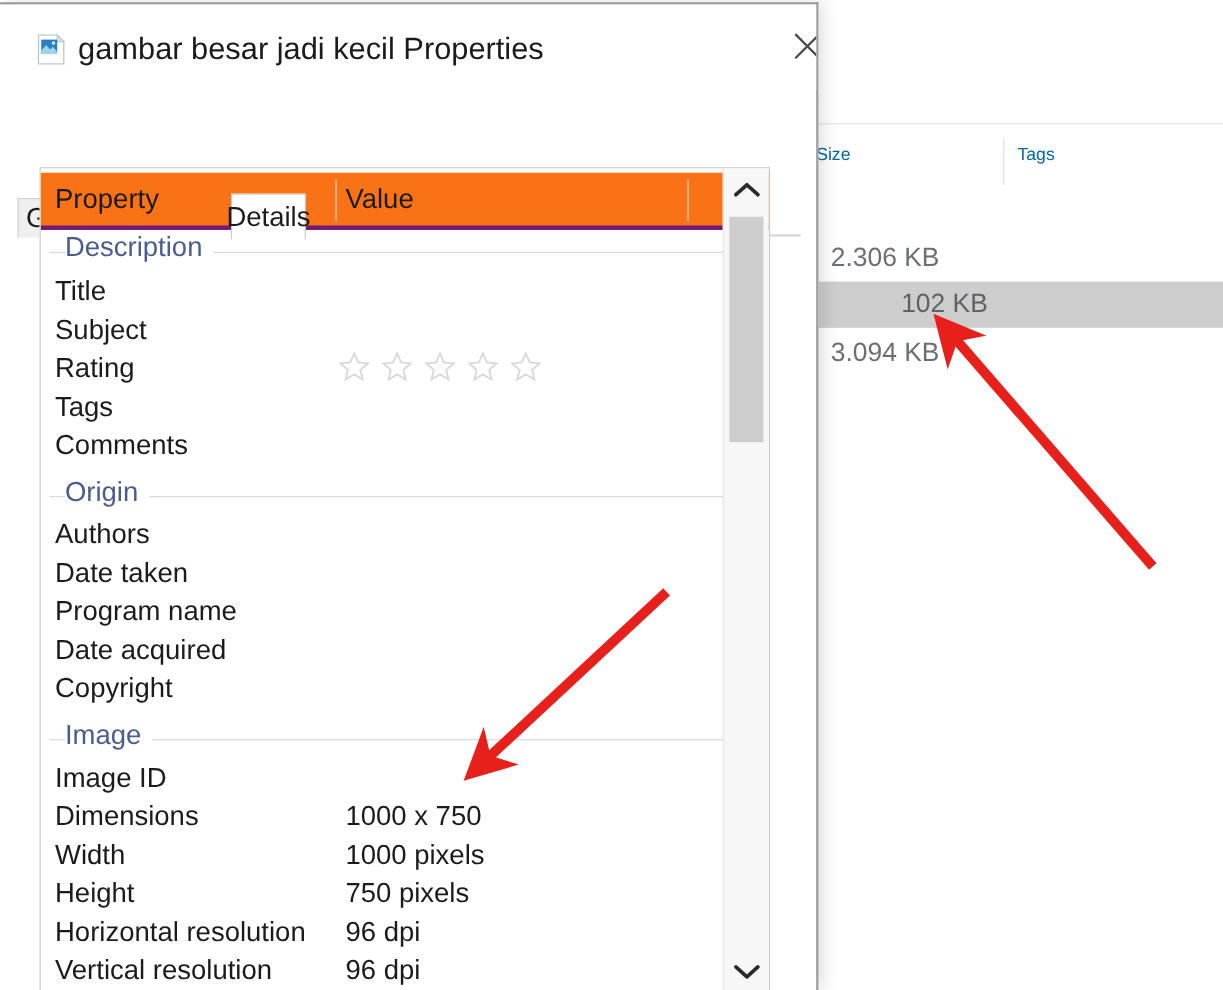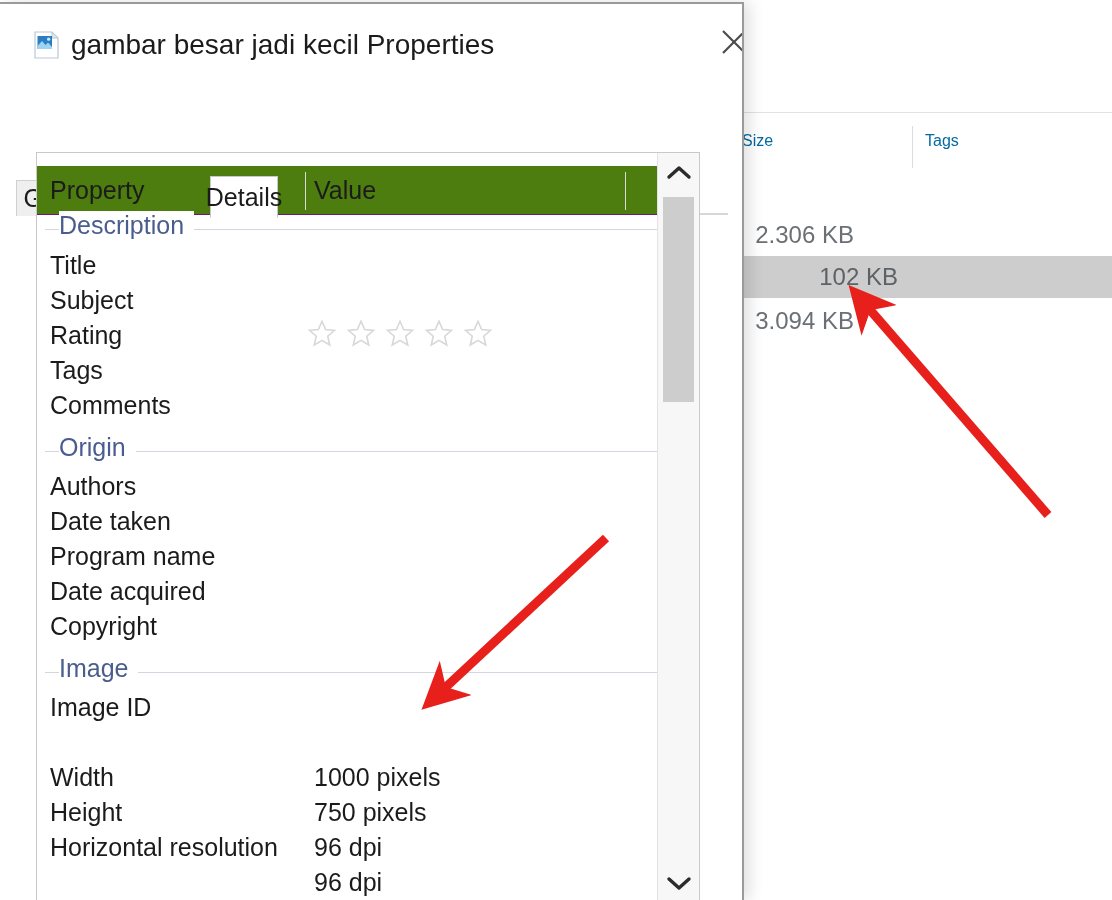--- a/index.html
+++ b/index.html
@@ -97,22 +97,22 @@
     z-index: 3; font-weight: normal;
   }
 
   
   .list-panel {
     position: absolute; left: 36px; top: 148px; width: 664px; height: 752px;
     background: #ffffff; border: 1px solid #c9c9c9; box-sizing: border-box;
     overflow: hidden;
   }
   .list-header {
-    position: absolute; left: 0; top: 13px; width: 662px; height: 48px;
-    background: #4d7c0f; border-bottom: 1px solid #701a75;
+    position: absolute; left: 0; top: 4px; width: 662px; height: 48px;
+    background: #f97316; border-bottom: 4px solid #701a75;
   }
   .list-header .h {
     position: absolute; top: 10px; font-size: 25px; color: #1b1b1b;
   }
   .list-header .h.prop { left: 13px; }
   .list-header .h.val { left: 277px; }
   .hdr-sep { position: absolute; top: 6px; width: 1px; height: 38px; background: #dadada; }
   .hdr-sep.s1 { left: 268px; }
   .hdr-sep.s2 { left: 588px; }
 
@@ -299,33 +299,38 @@
         </div>
 
         <div class="section" style="top:453px;">
           <div class="rule"></div>
           <div class="label">Image</div>
         </div>
         <div class="prow" style="top:492px;">
           <div class="pname">Image ID</div>
           <div class="pval"></div>
         </div>
+        <div class="prow" style="top:527px;">
+          <div class="pname">Dimensions</div>
+          <div class="pval">1000 x 750</div>
+        </div>
         <div class="prow" style="top:562px;">
           <div class="pname">Width</div>
           <div class="pval">1000 pixels</div>
         </div>
         <div class="prow" style="top:597px;">
           <div class="pname">Height</div>
           <div class="pval">750 pixels</div>
         </div>
         <div class="prow" style="top:632px;">
           <div class="pname">Horizontal resolution</div>
           <div class="pval">96 dpi</div>
         </div>
         <div class="prow" style="top:667px;">
+          <div class="pname">Vertical resolution</div>
           <div class="pval">96 dpi</div>
         </div>
 
       </div>
 
       <div class="scrollbar">
         <div class="sb-btn up">
           <svg width="26" height="18" viewBox="0 0 26 18">
             <path d="M3 13 L13 4 L23 13" fill="none" stroke="#2b2b2b" stroke-width="3.4" stroke-linecap="round" stroke-linejoin="round"></path>
           </svg>

